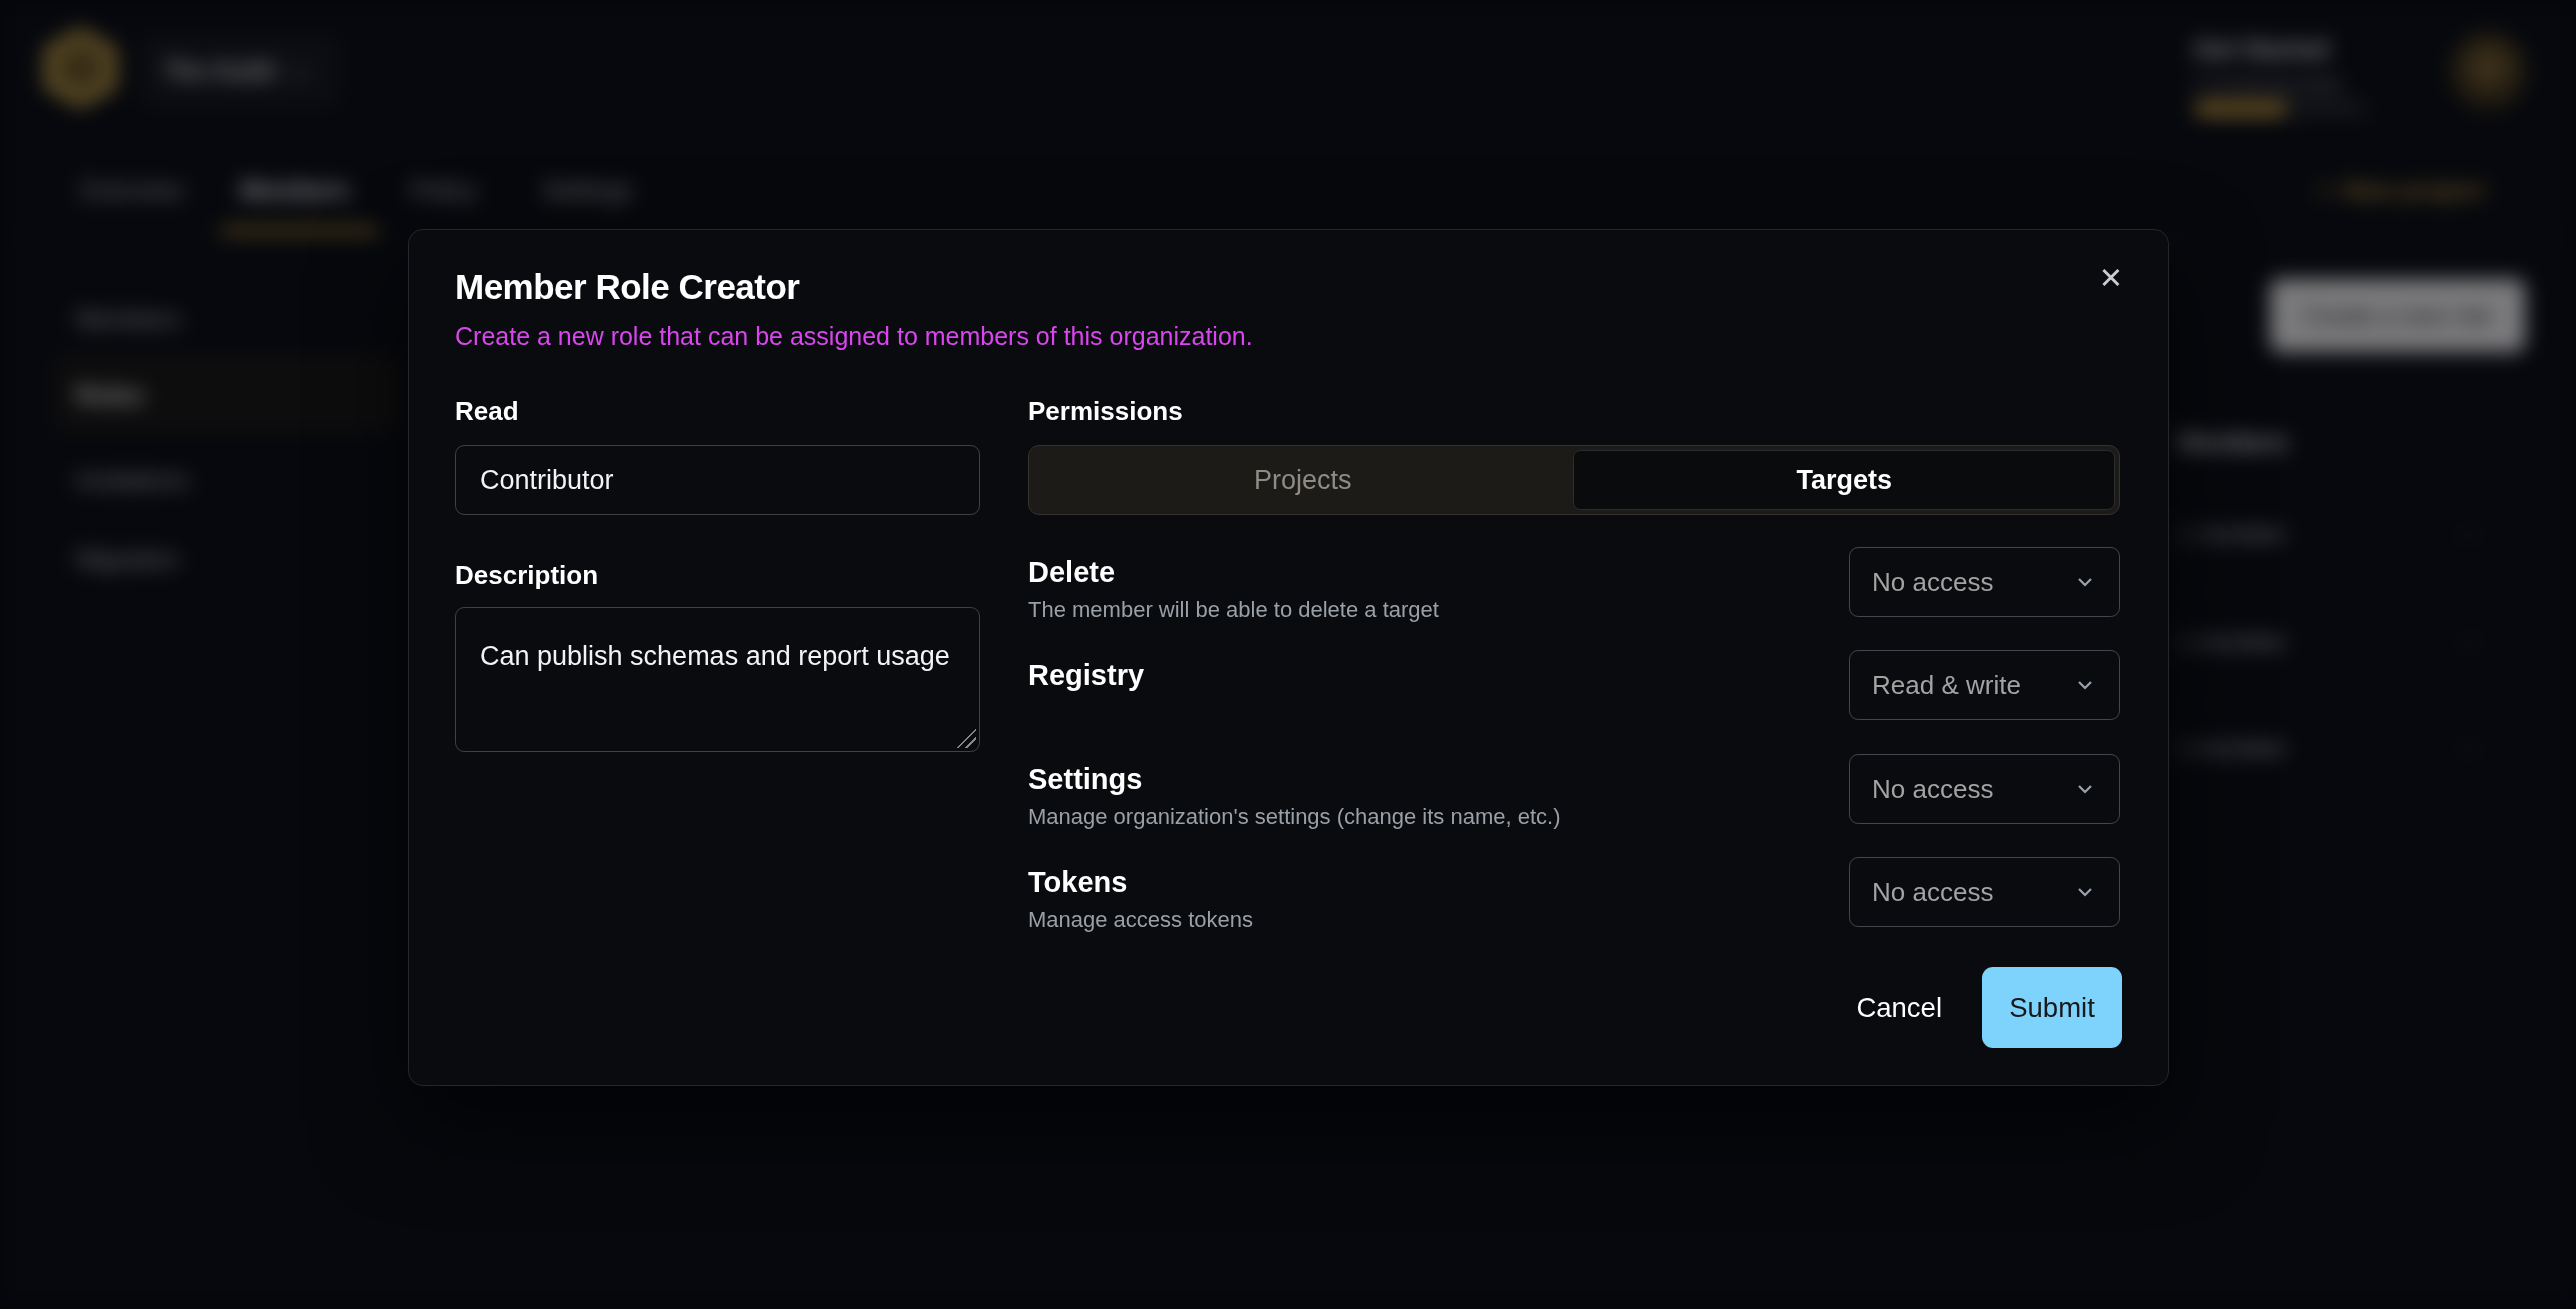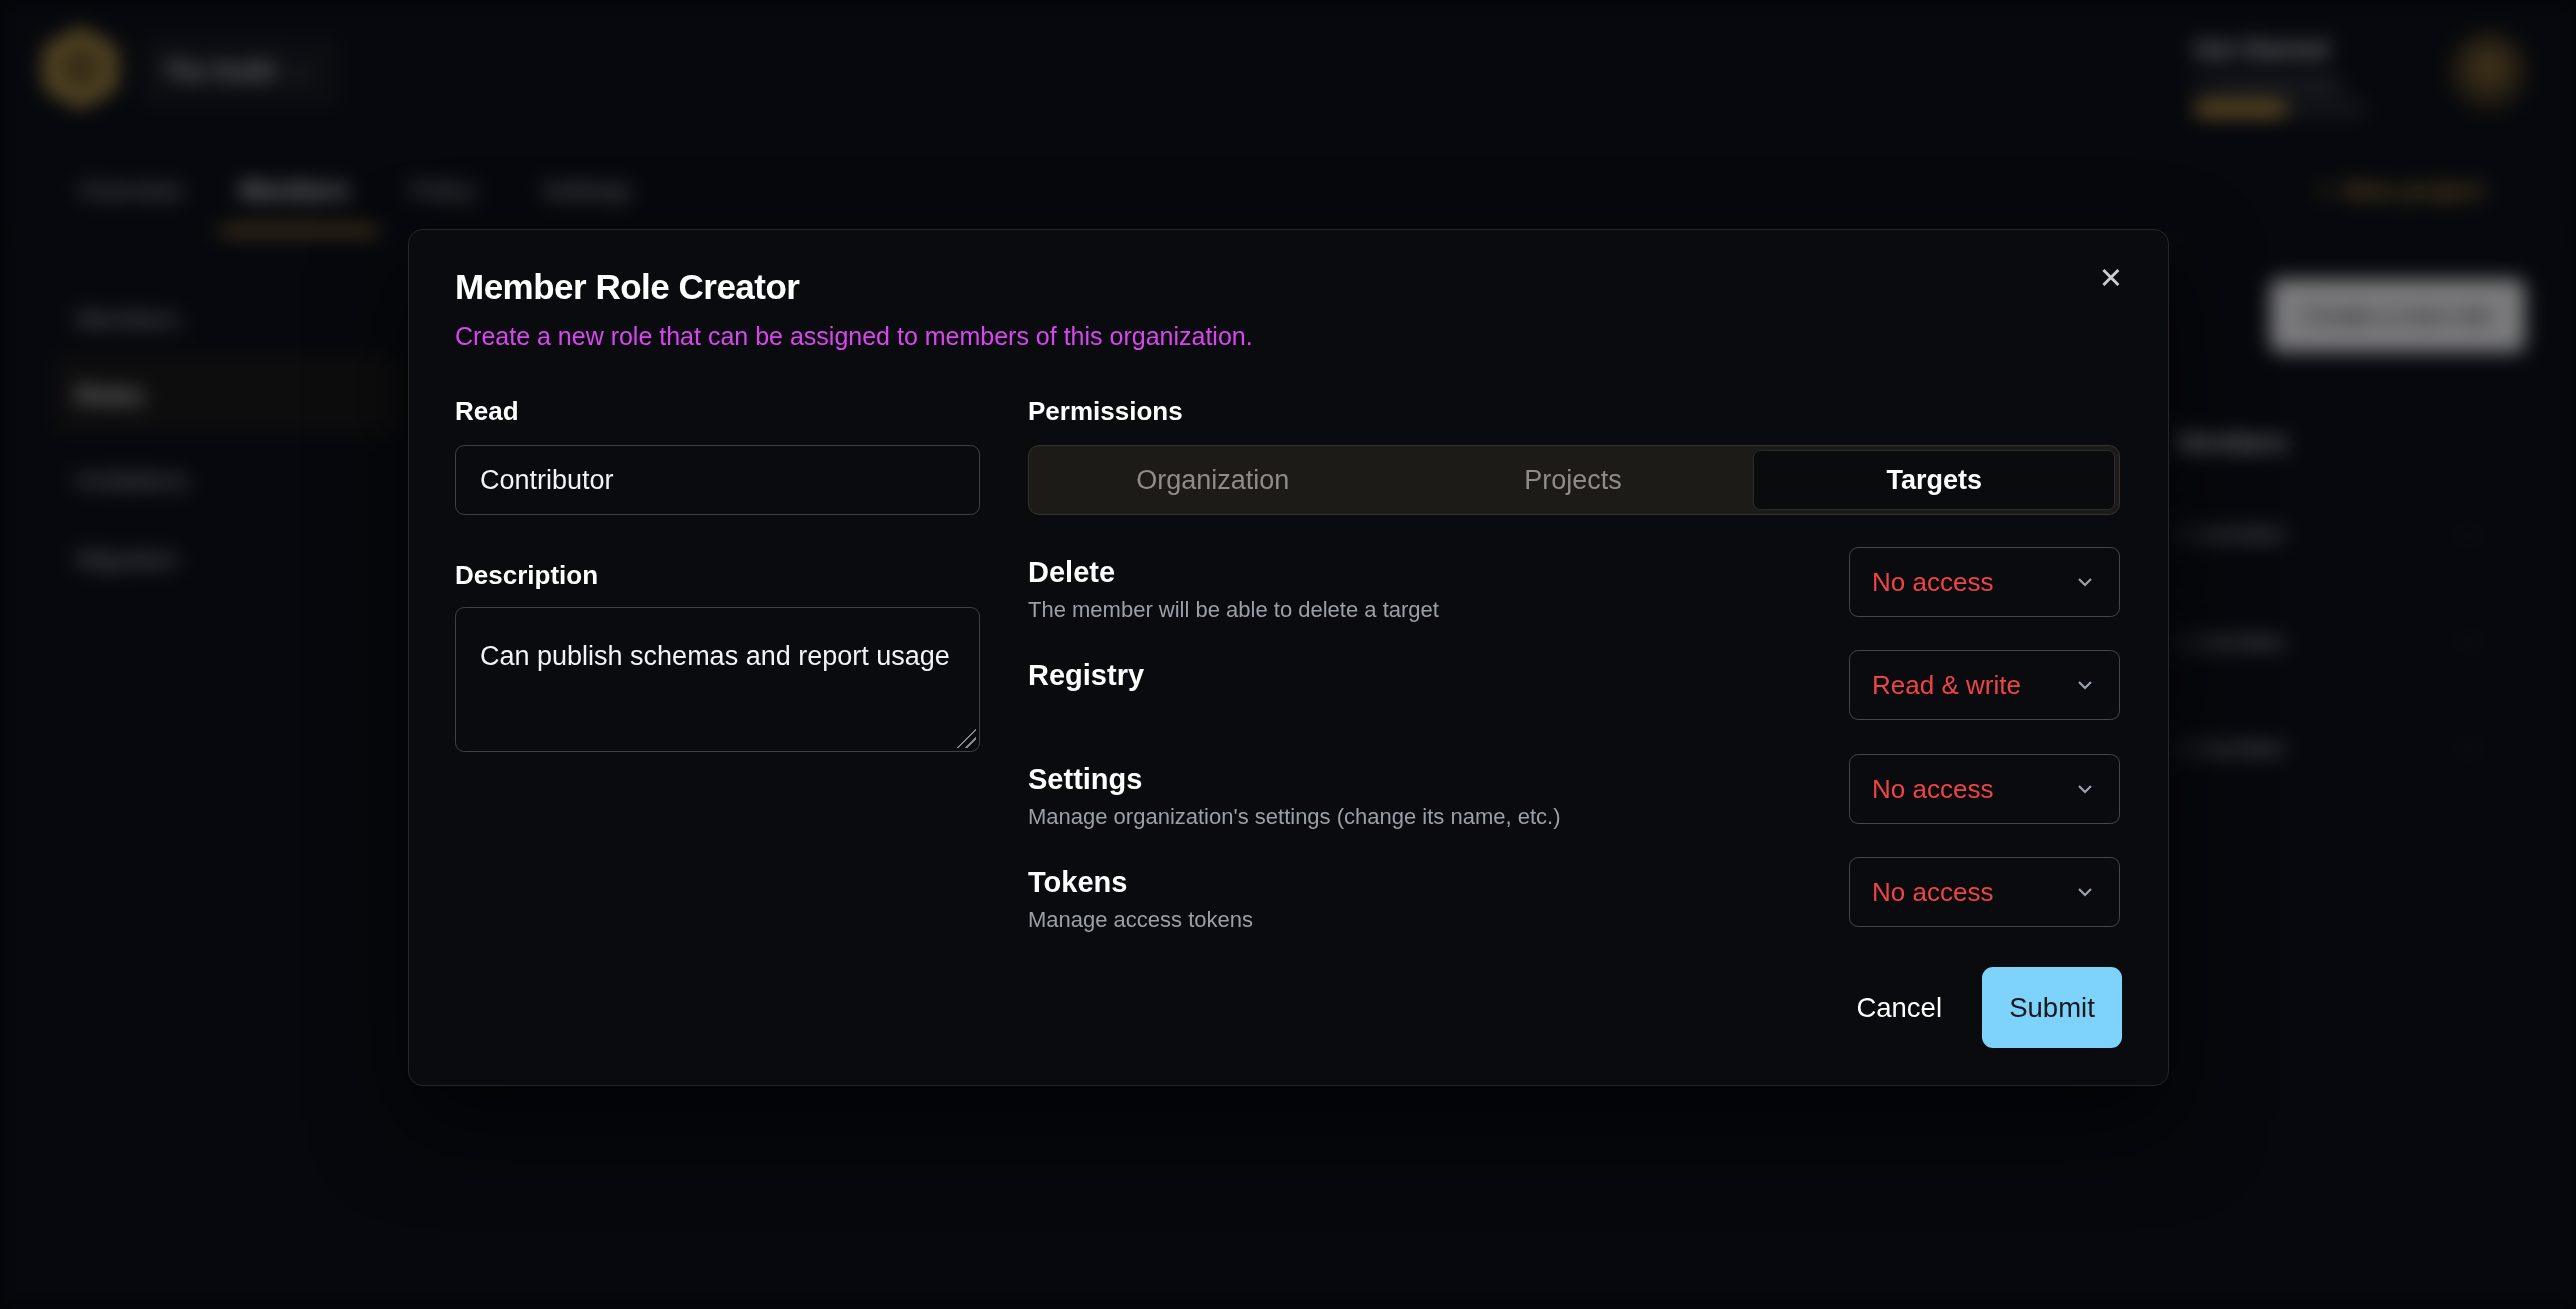--- a/index.html
+++ b/index.html
@@ -80,21 +80,21 @@
   .ptab.active { background:#0a0b0d; border:0.9px solid #2c2d31; color:#ffffff; font-weight:bold; }
 
   .perm-row { left:619px; width:1092px; height:95px; display:flex; justify-content:space-between; }
   .perm-row .txt { padding-top:7.3px; }
   .perm-title { color:#ffffff; font-size:29px; font-weight:bold; line-height:37px; }
   .perm-desc  { color:#9aa0a7; font-size:22px; line-height:27.5px; margin-top:5px; }
   .prow-0 { top:317px; } .prow-1 { top:420px; } .prow-2 { top:524px; } .prow-3 { top:627px; }
 
   .select { width:271px; height:70px; border:1.8px solid #43464c; border-radius:9.2px;
             display:flex; align-items:center; justify-content:space-between; padding:0 22px; flex:0 0 auto; }
-  .select .val { color:#ef4444; font-size:26px; }
+  .select .val { color:#a3a3a3; font-size:26px; }
   .select svg { width:24px; height:24px; stroke:#9ca3af; stroke-width:2.2; fill:none; }
 
   .footer { left:0; top:737px; width:1713px; display:flex; justify-content:flex-end; align-items:center; gap:40px; }
   .cancel-btn { color:#ffffff; font-size:27.5px; background:none; border:none; cursor:pointer;
                 font-family:"Liberation Sans", sans-serif; }
   .submit-btn { width:140px; height:81px; background:#7dd3fc; color:#17181b; font-size:27.5px;
                 border:none; border-radius:11px; cursor:pointer; font-family:"Liberation Sans", sans-serif; }
 </style>
 </head>
 <body>
@@ -161,21 +161,20 @@
 
     <div class="abs field-label name-label">Read</div>
     <input class="abs text-input" type="text" value="Contributor" style="">
 
     <div class="abs field-label desc-label">Description</div>
     <textarea class="abs text-area" style="">Can publish schemas and report usage</textarea>
     <div class="abs resize-handle"></div>
 
     <div class="abs field-label perm-label">Permissions</div>
     <div class="abs tabbar">
-      <div class="ptab">Organization</div>
       <div class="ptab">Projects</div>
       <div class="ptab active">Targets</div>
     </div>
 
     <div class="abs perm-row prow-0">
       <div class="txt">
         <div class="perm-title">Delete</div>
         <div class="perm-desc">The member will be able to delete a target</div>
       </div>
       <div class="select">

